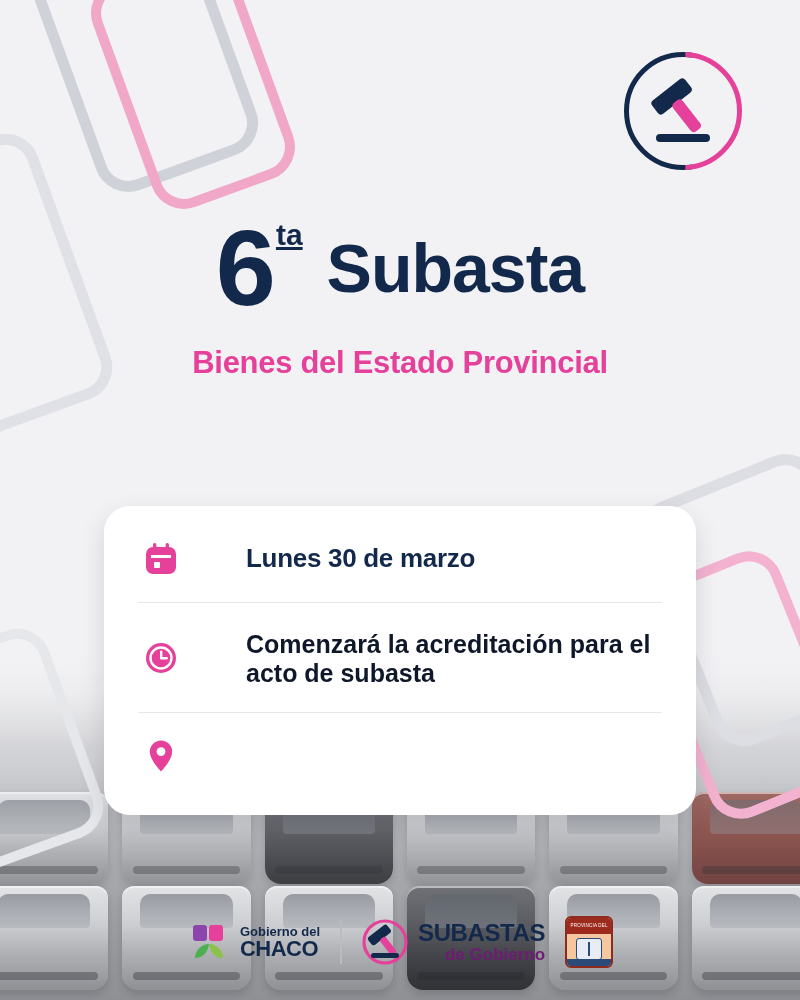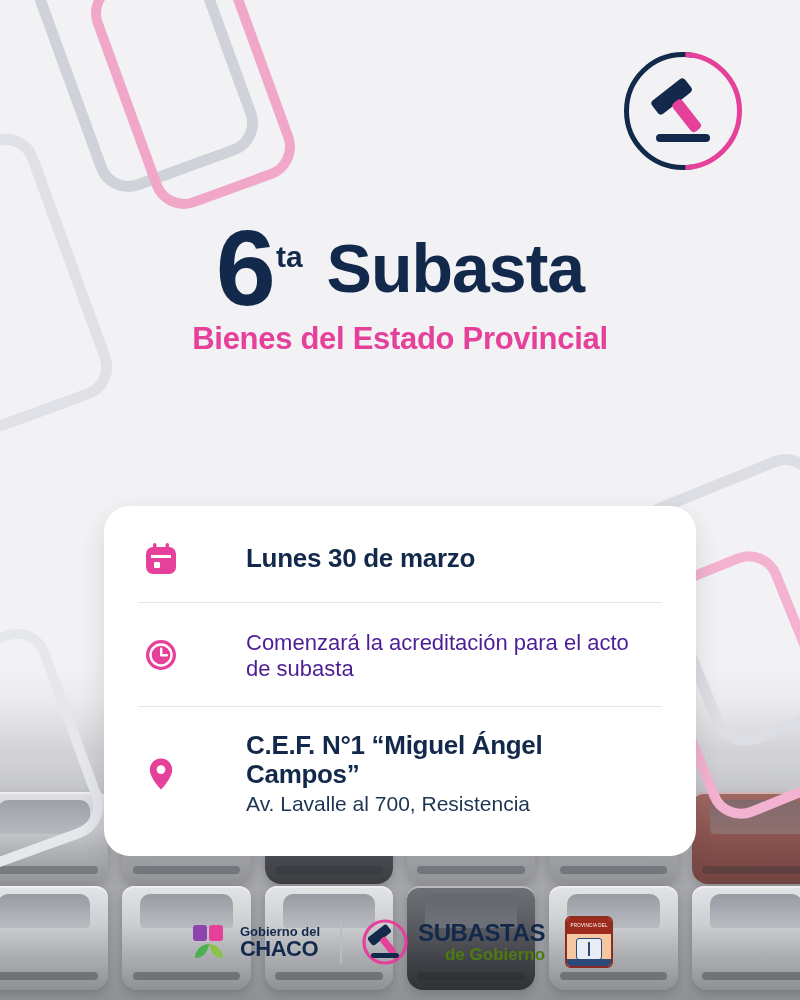--- a/index.html
+++ b/index.html
@@ -120,39 +120,40 @@
   }
   .big6 {
     font-size: 108px;
     font-weight: 700;
     letter-spacing: -2px;
     line-height: 0.92;
   }
   .ord {
     font-size: 30px;
     font-weight: 700;
-    margin-top: 24px;
+    margin-top: 2px;
     margin-left: 2px;
+    text-decoration: underline;
   }
   .w-subasta {
     font-size: 68px;
     font-weight: 700;
     margin-left: 24px;
     margin-top: 16px;
     letter-spacing: -1px;
   }
   .line2 {
     font-size: 68px;
     font-weight: 700;
     letter-spacing: -1px;
     margin-top: -6px;
     padding-left: 46px;
   }
   .subtitle {
-    margin-top: 4px;
+    margin-top: 28px;
     font-size: 31px;
     font-weight: 700;
     color: #e5409a;
     letter-spacing: -0.3px;
   }
 
   
   .card {
     position: absolute;
     left: 104px;
@@ -177,24 +178,24 @@
     display: flex; align-items: center; justify-content: center;
   }
   .row .texts { color: #13294b; margin-left: 40px; }
   .t-main {
     font-size: 26px;
     font-weight: 700;
     letter-spacing: -0.3px;
     line-height: 1.12;
   }
   .t-sub {
-    font-size: 22px;
-    font-weight: 400;
+    font-size: 25px;
+    font-weight: 700;
     margin-top: 3px;
-    color: #4c1d95;
+    color: #0f172a;
   }
   .t-sub.light { font-weight: 400; font-size: 21px; color: #1d3452; }
 
   
   .footer {
     position: absolute;
     left: 0; right: 0;
     bottom: 32px;
     display: flex;
     align-items: center;
@@ -202,21 +203,21 @@
     gap: 20px;
   }
   .logo-chaco { display: flex; align-items: center; gap: 9px; }
   .chaco-text { line-height: 1; text-align: left; }
   .chaco-top { font-size: 13px; font-weight: 700; color: #13294b; }
   .chaco-bot { font-size: 22px; font-weight: 700; color: #13294b; letter-spacing: -0.5px; }
   .divider { width: 2px; height: 44px; background: #b9bcc4; }
   .logo-subastas { display: flex; align-items: center; gap: 10px; }
   .sub-text { line-height: 1.02; text-align: right; }
   .sub-top { font-size: 24px; font-weight: 700; color: #13294b; letter-spacing: -0.4px; }
-  .sub-bot { font-size: 17px; color: #4d7c0f; font-weight: 700; }
+  .sub-bot { font-size: 17px; color: #701a75; font-weight: 700; }
   .crest {
     width: 48px; height: 52px;
     border-radius: 6px;
     background: #f4c7a1;
     border: 2px solid #8d2b1f;
     position: relative;
     overflow: hidden;
     display: flex; align-items: flex-end; justify-content: center;
   }
   .crest .top {
@@ -327,24 +328,20 @@
         <div class="t-sub">Comenzará la acreditación para el acto de subasta</div>
       </span>
     </div>
 
     <div class="row">
       <span class="icon">
         <svg width="34" height="34" viewBox="0 0 34 34">
           <path d="M17 1.5c-6.2 0-11.2 5-11.2 11.2C5.8 21 17 32.5 17 32.5S28.2 21 28.2 12.7C28.2 6.5 23.2 1.5 17 1.5z" fill="#e5409a"></path>
           <circle cx="17" cy="12.6" r="4.4" fill="#ffffff"></circle>
         </svg>
-      </span>
-      <span class="texts">
-        <div class="t-main">C.E.F. N°1 “Miguel Ángel Campos”</div>
-        <div class="t-sub light">Av. Lavalle al 700, Resistencia</div>
       </span>
     </div>
 
   </div>
 
   <div class="footer">
 
     <div class="logo-chaco">
       <svg width="44" height="44" viewBox="0 0 44 44">
         <rect x="6" y="5" width="14" height="16" rx="3" fill="#8e44ad"></rect>

